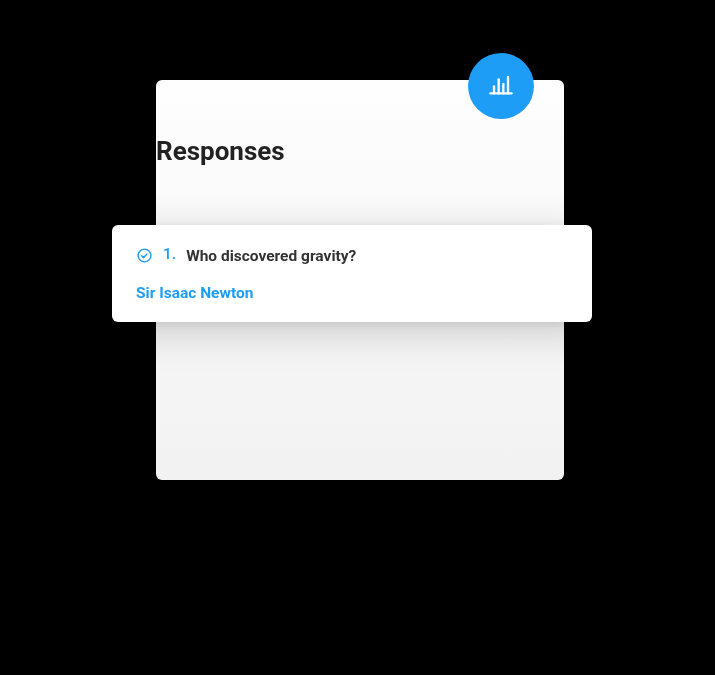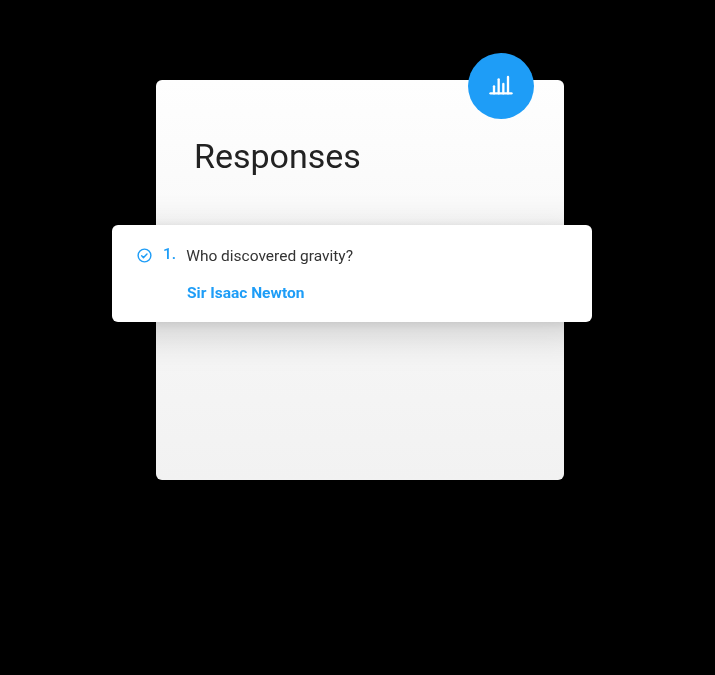--- a/index.html
+++ b/index.html
@@ -26,24 +26,23 @@
       background: linear-gradient(180deg, #fefefe 0%, #f5f5f5 70%, #f2f2f2 100%);
       border-radius: 6px;
       width: 408px;
       height: 400px;
       position: absolute;
       top: 0;
       left: 0;
       padding-top: 56px;
     }
     .panel-title {
-      font-size: 34px;
-      font-weight: 400;
+      font-size: 26px;
+      font-weight: 700;
       color: #222;
-      margin-left: 38px;
       margin-bottom: 12px;
     }
     .chart-badge {
       position: absolute;
       top: -27px;
       right: 30px;
       width: 66px;
       height: 66px;
       border-radius: 50%;
       background: #1e9df7;
@@ -92,29 +91,28 @@
     }
     .qnum {
       color: #1e9df7;
       font-size: 15.5px;
       font-weight: 500;
       flex-shrink: 0;
     }
     .qtext {
       color: #333;
       font-size: 15.5px;
-      font-weight: 400;
+      font-weight: 700;
       line-height: 1.5;
     }
     .answer {
       color: #1e9df7;
       font-size: 15.5px;
       font-weight: 700;
       margin-top: 16px;
-      margin-left: 51px;
     }
   </style>
 </head>
 <body>
 
 <div class="container">
   <div class="panel">
     <div class="chart-badge">
       <span>
         <svg viewBox="0 0 24 24" fill="none" stroke="#fff" stroke-width="2" stroke-linecap="round">

